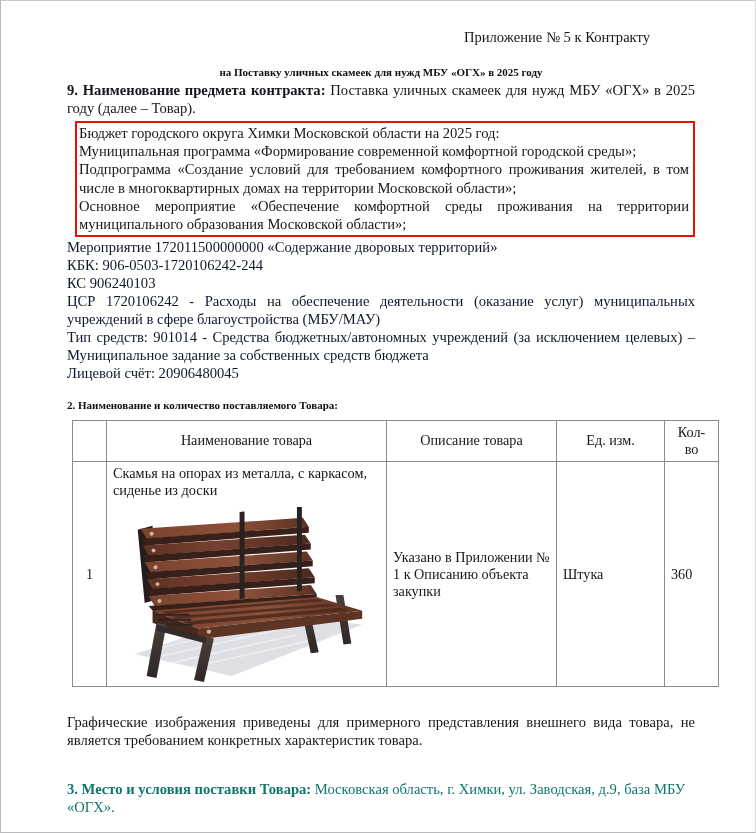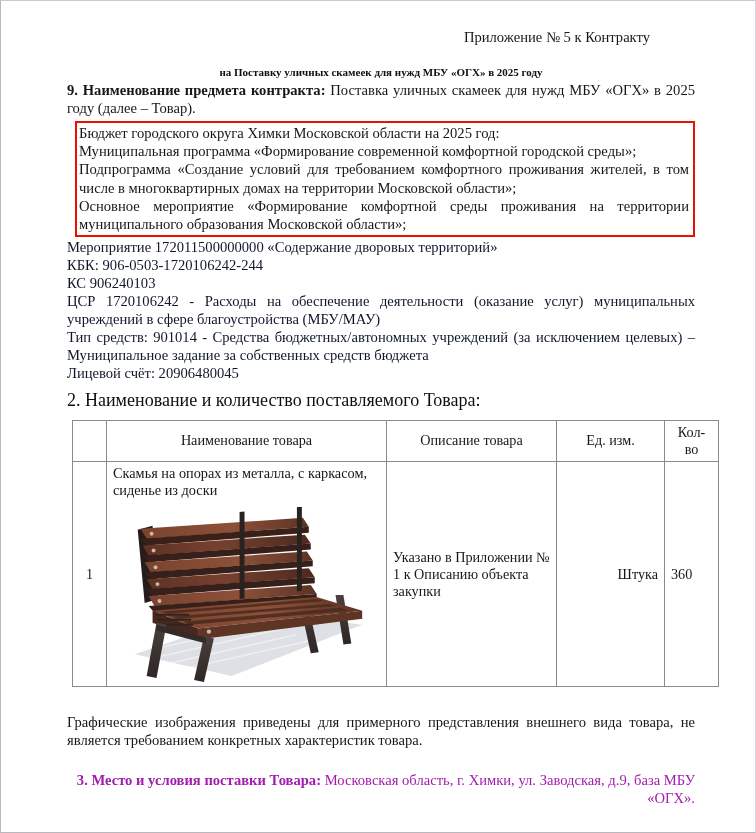--- a/index.html
+++ b/index.html
@@ -67,23 +67,23 @@
     margin-left: 8px;
   }
   .redbox .line { font-size: 14.6px; line-height: 1.24; color: #16161c; }
   .redbox .line.justify { text-align: justify; }
 
   .codes { margin-top: 1px; }
   .codes .line { font-size: 14.6px; line-height: 1.235; color: #0f172a; }
   .codes .line.justify { text-align: justify; }
 
   .section-head {
-    font-size: 18px;
-    font-weight: normal;
-    margin-top: 8px;
+    font-size: 11px;
+    font-weight: bold;
+    margin-top: 17px;
     color: #0e0e14;
   }
 
   table.goods {
     border-collapse: collapse;
     width: 646px;
     margin: 9px 0 0 5px;
     table-layout: fixed;
   }
   table.goods th, table.goods td {
@@ -97,21 +97,21 @@
   table.goods th { text-align: center; height: 40px; }
   .col-num   { width: 34px; }
   .col-name  { width: 280px; }
   .col-desc  { width: 170px; }
   .col-unit  { width: 108px; }
   .col-qty   { width: 54px; }
 
   td.cell-num { text-align: center; vertical-align: middle; }
   td.cell-name { vertical-align: top; padding-top: 6px; }
   td.cell-desc { vertical-align: middle; padding-left: 8px; }
-  td.cell-unit { text-align: right; vertical-align: middle; }
+  td.cell-unit { text-align: left; vertical-align: middle; }
   td.cell-qty  { text-align: left; vertical-align: middle; padding-left: 8px; }
   .name-text { line-height: 1.2; font-size: 14.3px; }
 
   .bench-wrap {
     width: 100%;
     height: 176px;
     margin-top: 8px;
     position: relative;
   }
   .bench-svg { display: block; width: 100%; height: 100%; }
@@ -119,23 +119,22 @@
   .footnote {
     font-size: 14.6px;
     line-height: 1.22;
     text-align: justify;
     margin-top: 27px;
     color: #16161c;
   }
   .place {
     font-size: 14.6px;
     line-height: 1.22;
-    margin-top: 22px;
-    color: #a21caf;
-    text-align: right;
+    margin-top: 31px;
+    color: #0f766e;
   }
 </style>
 </head>
 <body>
 
 <div class="page">
   <div class="content">
 
     <div class="appendix-line">Приложение № 5 к Контракту</div>
 
@@ -143,21 +142,21 @@
     <div class="doc-subtitle">на Поставку уличных скамеек для нужд МБУ «ОГХ» в 2025 году</div>
 
     <div class="para justify">
       <span class="b">9.  Наименование предмета контракта:</span><span> Поставка уличных скамеек для нужд МБУ «ОГХ» в 2025 году (далее – Товар).</span>
     </div>
 
     <div class="redbox">
       <div class="line">Бюджет городского округа Химки Московской области на 2025 год:</div>
       <div class="line">Муниципальная программа «Формирование современной комфортной городской среды»;</div>
       <div class="line justify">Подпрограмма «Создание условий для требованием комфортного проживания жителей, в том числе в многоквартирных домах на территории Московской области»;</div>
-      <div class="line justify">Основное мероприятие «Формирование комфортной среды проживания на территории муниципального образования Московской области»;</div>
+      <div class="line justify">Основное мероприятие «Обеспечение комфортной среды проживания на территории муниципального образования Московской области»;</div>
     </div>
 
     <div class="codes">
       <div class="line">Мероприятие 172011500000000 «Содержание дворовых территорий»</div>
       <div class="line">КБК: 906-0503-1720106242-244</div>
       <div class="line">КС 906240103</div>
       <div class="line justify">ЦСР 1720106242 - Расходы на обеспечение деятельности (оказание услуг) муниципальных учреждений в сфере благоустройства (МБУ/МАУ)</div>
       <div class="line justify">Тип средств: 901014 - Средства бюджетных/автономных учреждений (за исключением целевых) – Муниципальное задание за собственных средств бюджета</div>
       <div class="line">Лицевой счёт: 20906480045</div>
     </div>

